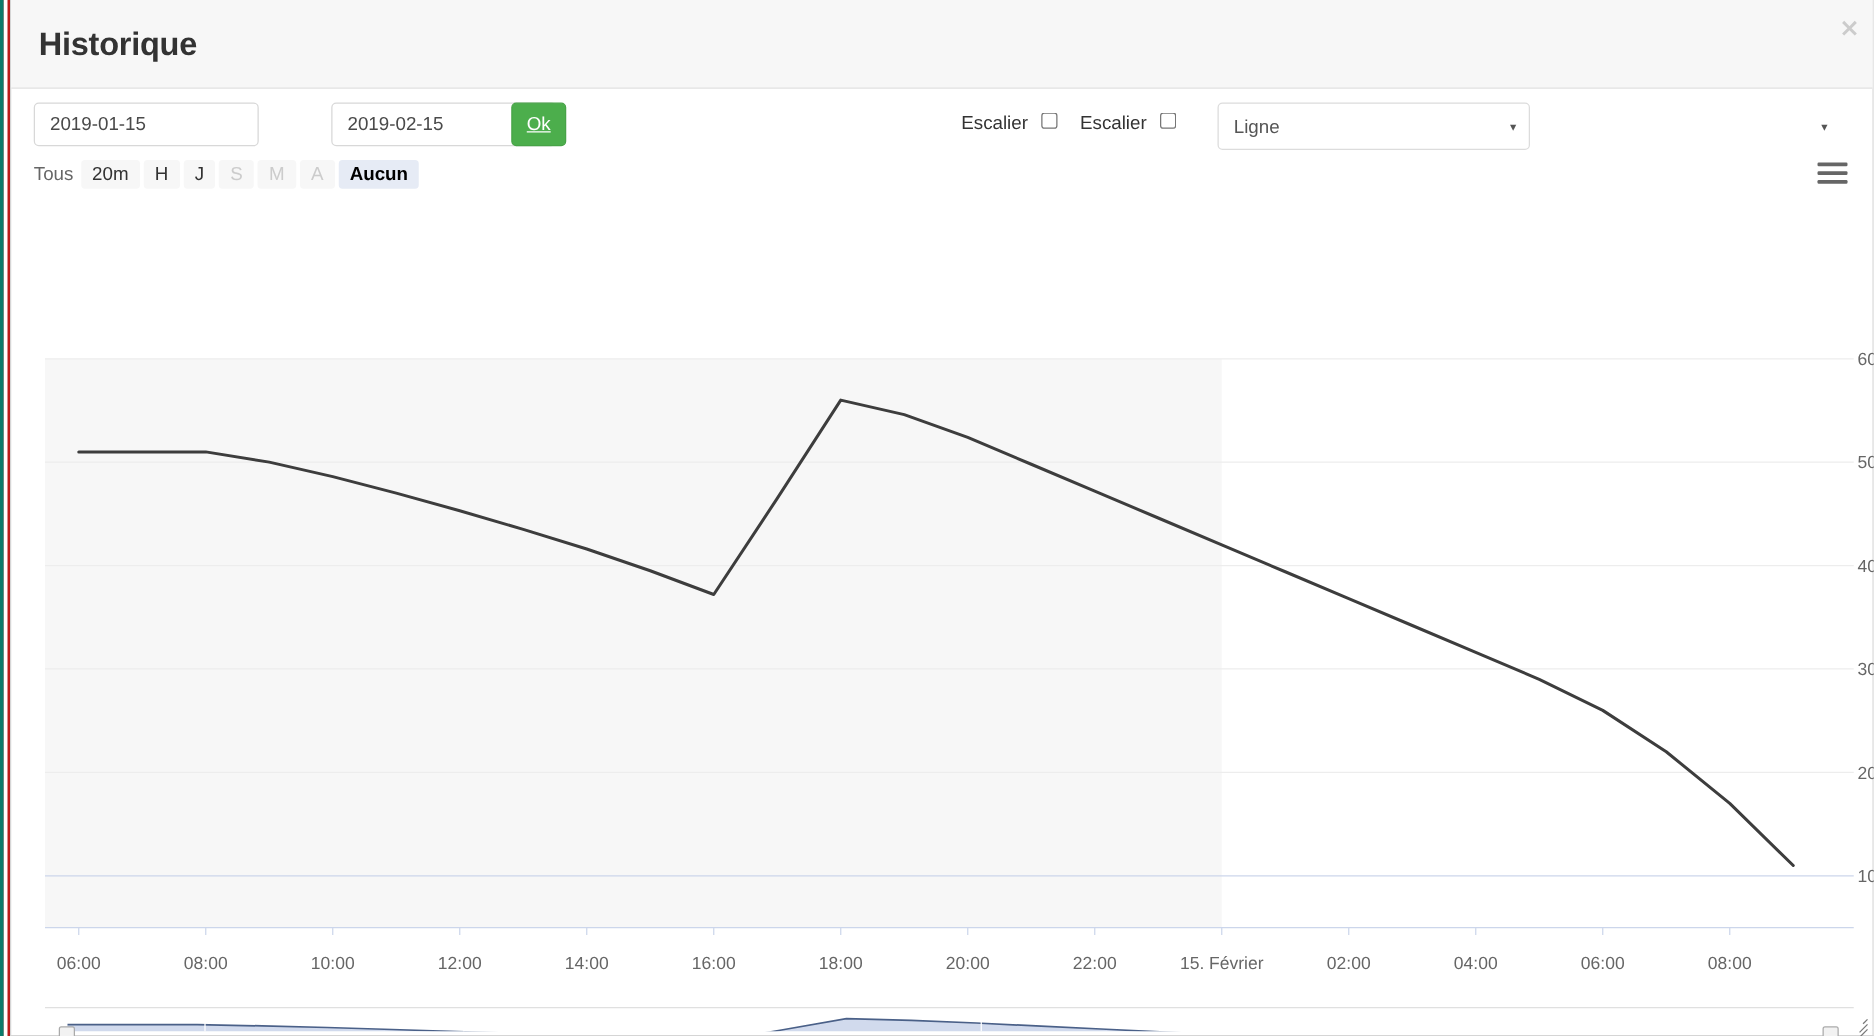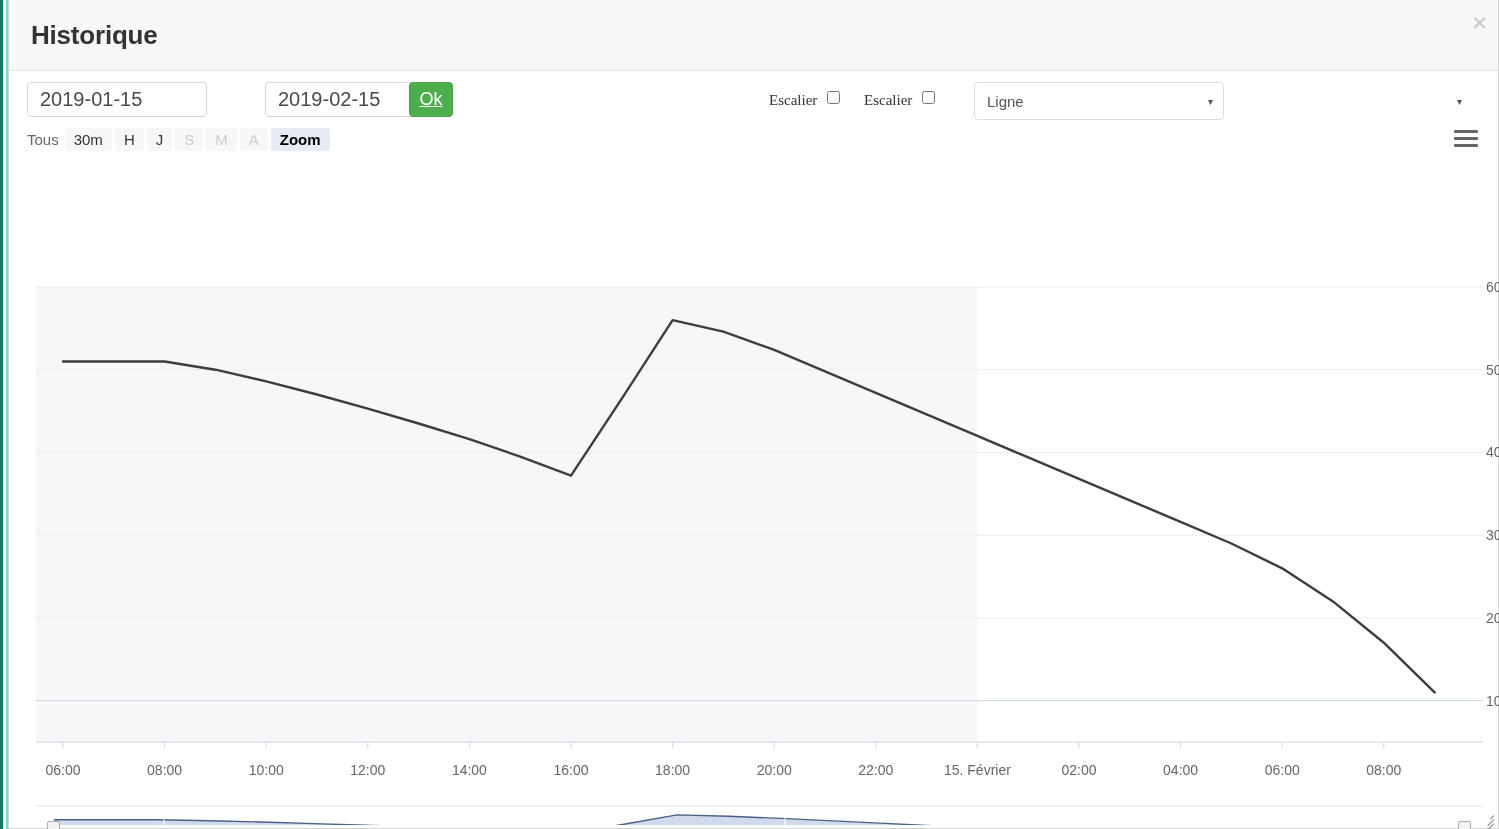--- a/index.html
+++ b/index.html
@@ -6,21 +6,21 @@
   html, body {
     margin: 0; padding: 0;
     width: 1499px; height: 829px;
     background: #ffffff;
     font-family: "Liberation Sans", sans-serif;
     overflow: hidden;
   }
   #app {
     position: relative;
     width: 1318px; height: 829px;
-    background: #5eead4;
+    background: #b91c1c;
   }
   
   .page-strip {
     position: absolute; left: 0; top: 0;
     width: 3px; height: 829px;
     background: #0b7a6b;
   }
   .page-strip-2 {
     position: absolute; left: 3px; top: 0;
     width: 3px; height: 829px;
@@ -66,55 +66,55 @@
     height: 54px;
   }
   .date-input {
     position: absolute;
     top: 11px;
     height: 35px;
     border: 1px solid #d8d8d8;
     border-radius: 4px;
     background: #ffffff;
     font-family: "Liberation Sans", sans-serif;
-    font-size: 20px;
+    font-size: 15px;
     color: #4a4a4a;
     padding: 0 12px;
     outline: none;
   }
   #date-from { left: 18px; width: 180px; }
   #date-to   { left: 210px; width: 180px; margin-left: 46px; }
   .ok-btn {
     position: absolute;
     left: 400px; top: 11px;
     width: 44px; height: 35px;
     background: #4cae4c;
     border: 1px solid #47a347;
     border-radius: 4px;
     color: #ffffff;
-    font-size: 18px;
+    font-size: 15px;
     font-family: "Liberation Sans", sans-serif;
     cursor: pointer;
     padding: 0;
     text-decoration: underline;
   }
   .chk-group {
     position: absolute;
     top: 19px;
     font-size: 15px;
     color: #333333;
   }
   #escalier-group { left: 760px; }
   #variation-group { left: 855px; }
   .chk-group input {
     vertical-align: middle;
     margin-left: 6px;
     margin-top: -2px;
   }
-  .chk-group label { vertical-align: middle; font-family: Liberation Serif, serif; }
+  .chk-group label { vertical-align: middle; }
   .sel {
     position: absolute;
     top: 11px;
     height: 38px;
     border: 1px solid #dcdcdc;
     border-radius: 4px;
     background: #ffffff;
     font-family: "Liberation Sans", sans-serif;
     font-size: 15px;
     color: #555555;
@@ -249,21 +249,21 @@
         <option>Ligne</option>
       </select>
       <span class="sel-arrow" id="arrow-type">▾</span>
 
       <span class="sel-arrow" id="arrow-group">▾</span>
     </div>
 
     <div class="chart-wrap">
 
       <div class="rangesel">
-        <span class="rs-label">Tous</span><span id="rs-buttons"><span class="rs-btn">30m</span><span class="rs-btn">H</span><span class="rs-btn">J</span><span class="rs-btn disabled">S</span><span class="rs-btn disabled">M</span><span class="rs-btn disabled">A</span><span class="rs-btn selected">Zoom</span></span>
+        <span class="rs-label">Tous</span><span id="rs-buttons"><span class="rs-btn">20m</span><span class="rs-btn">H</span><span class="rs-btn">J</span><span class="rs-btn disabled">S</span><span class="rs-btn disabled">M</span><span class="rs-btn disabled">A</span><span class="rs-btn selected">Aucun</span></span>
       </div>
 
       <div class="menu-icon">
         <i></i>
         <i></i>
         <i></i>
       </div>
 
       <svg class="plot-svg" width="1491" height="700">
 

